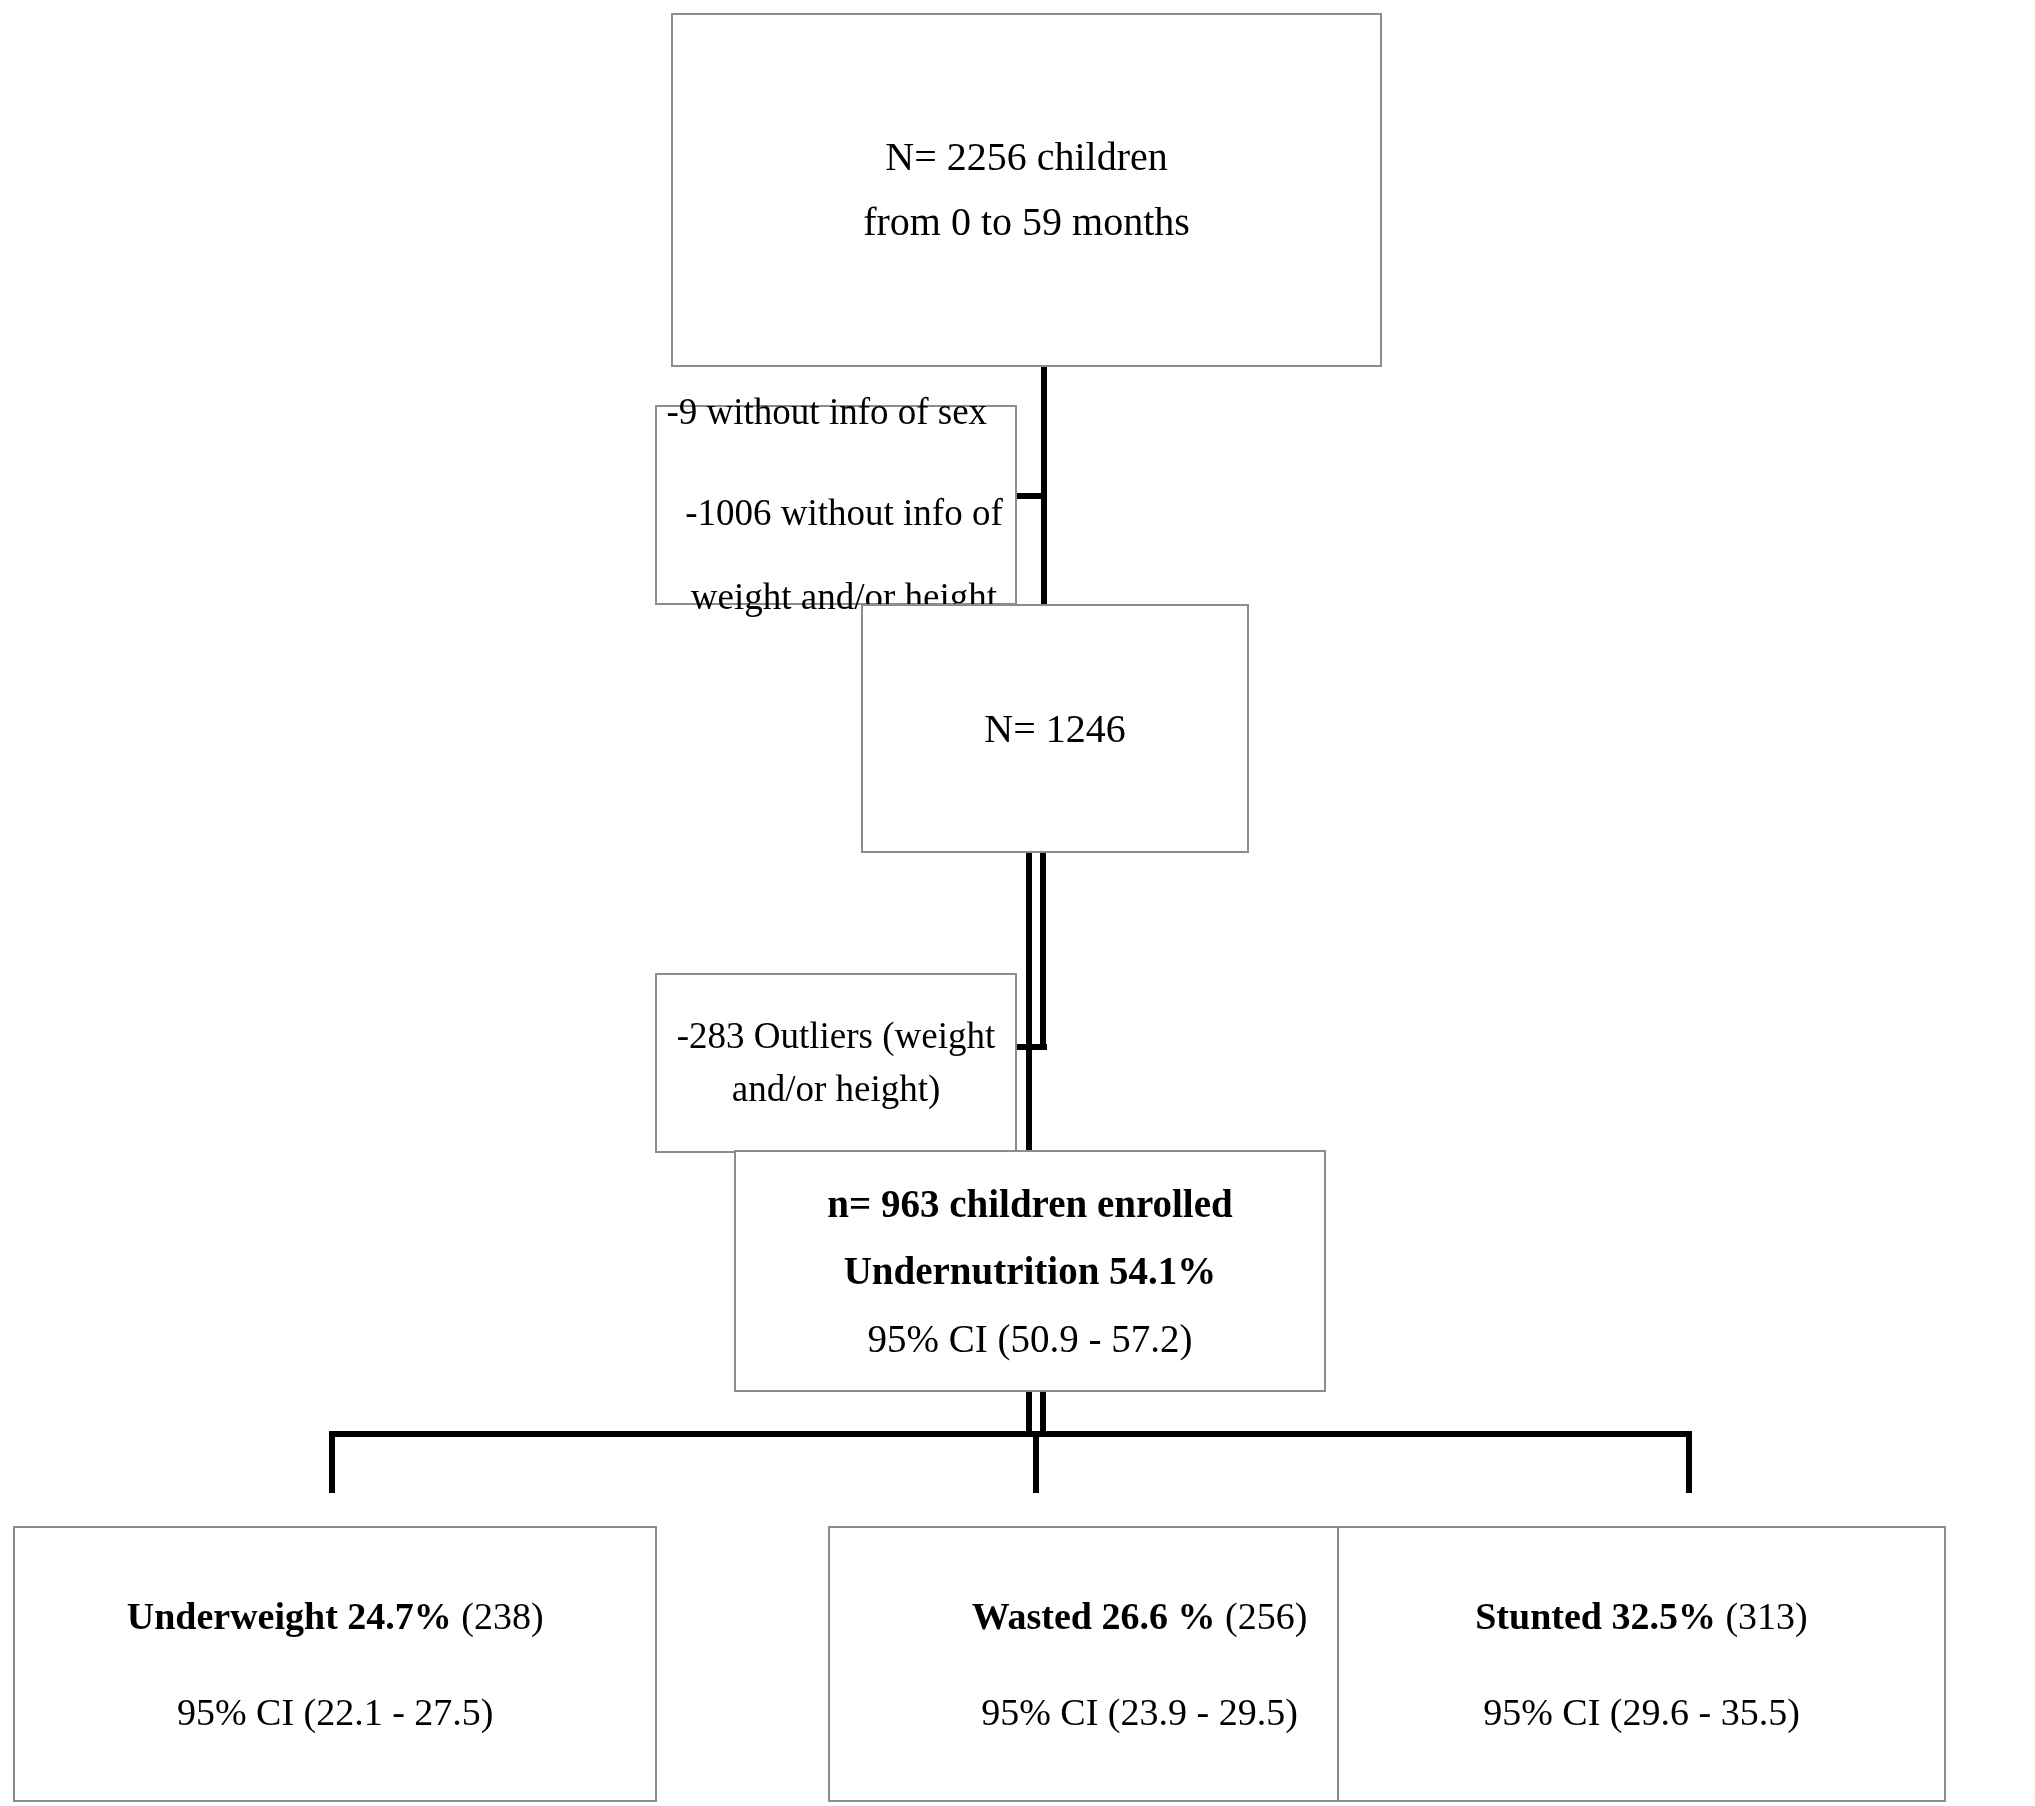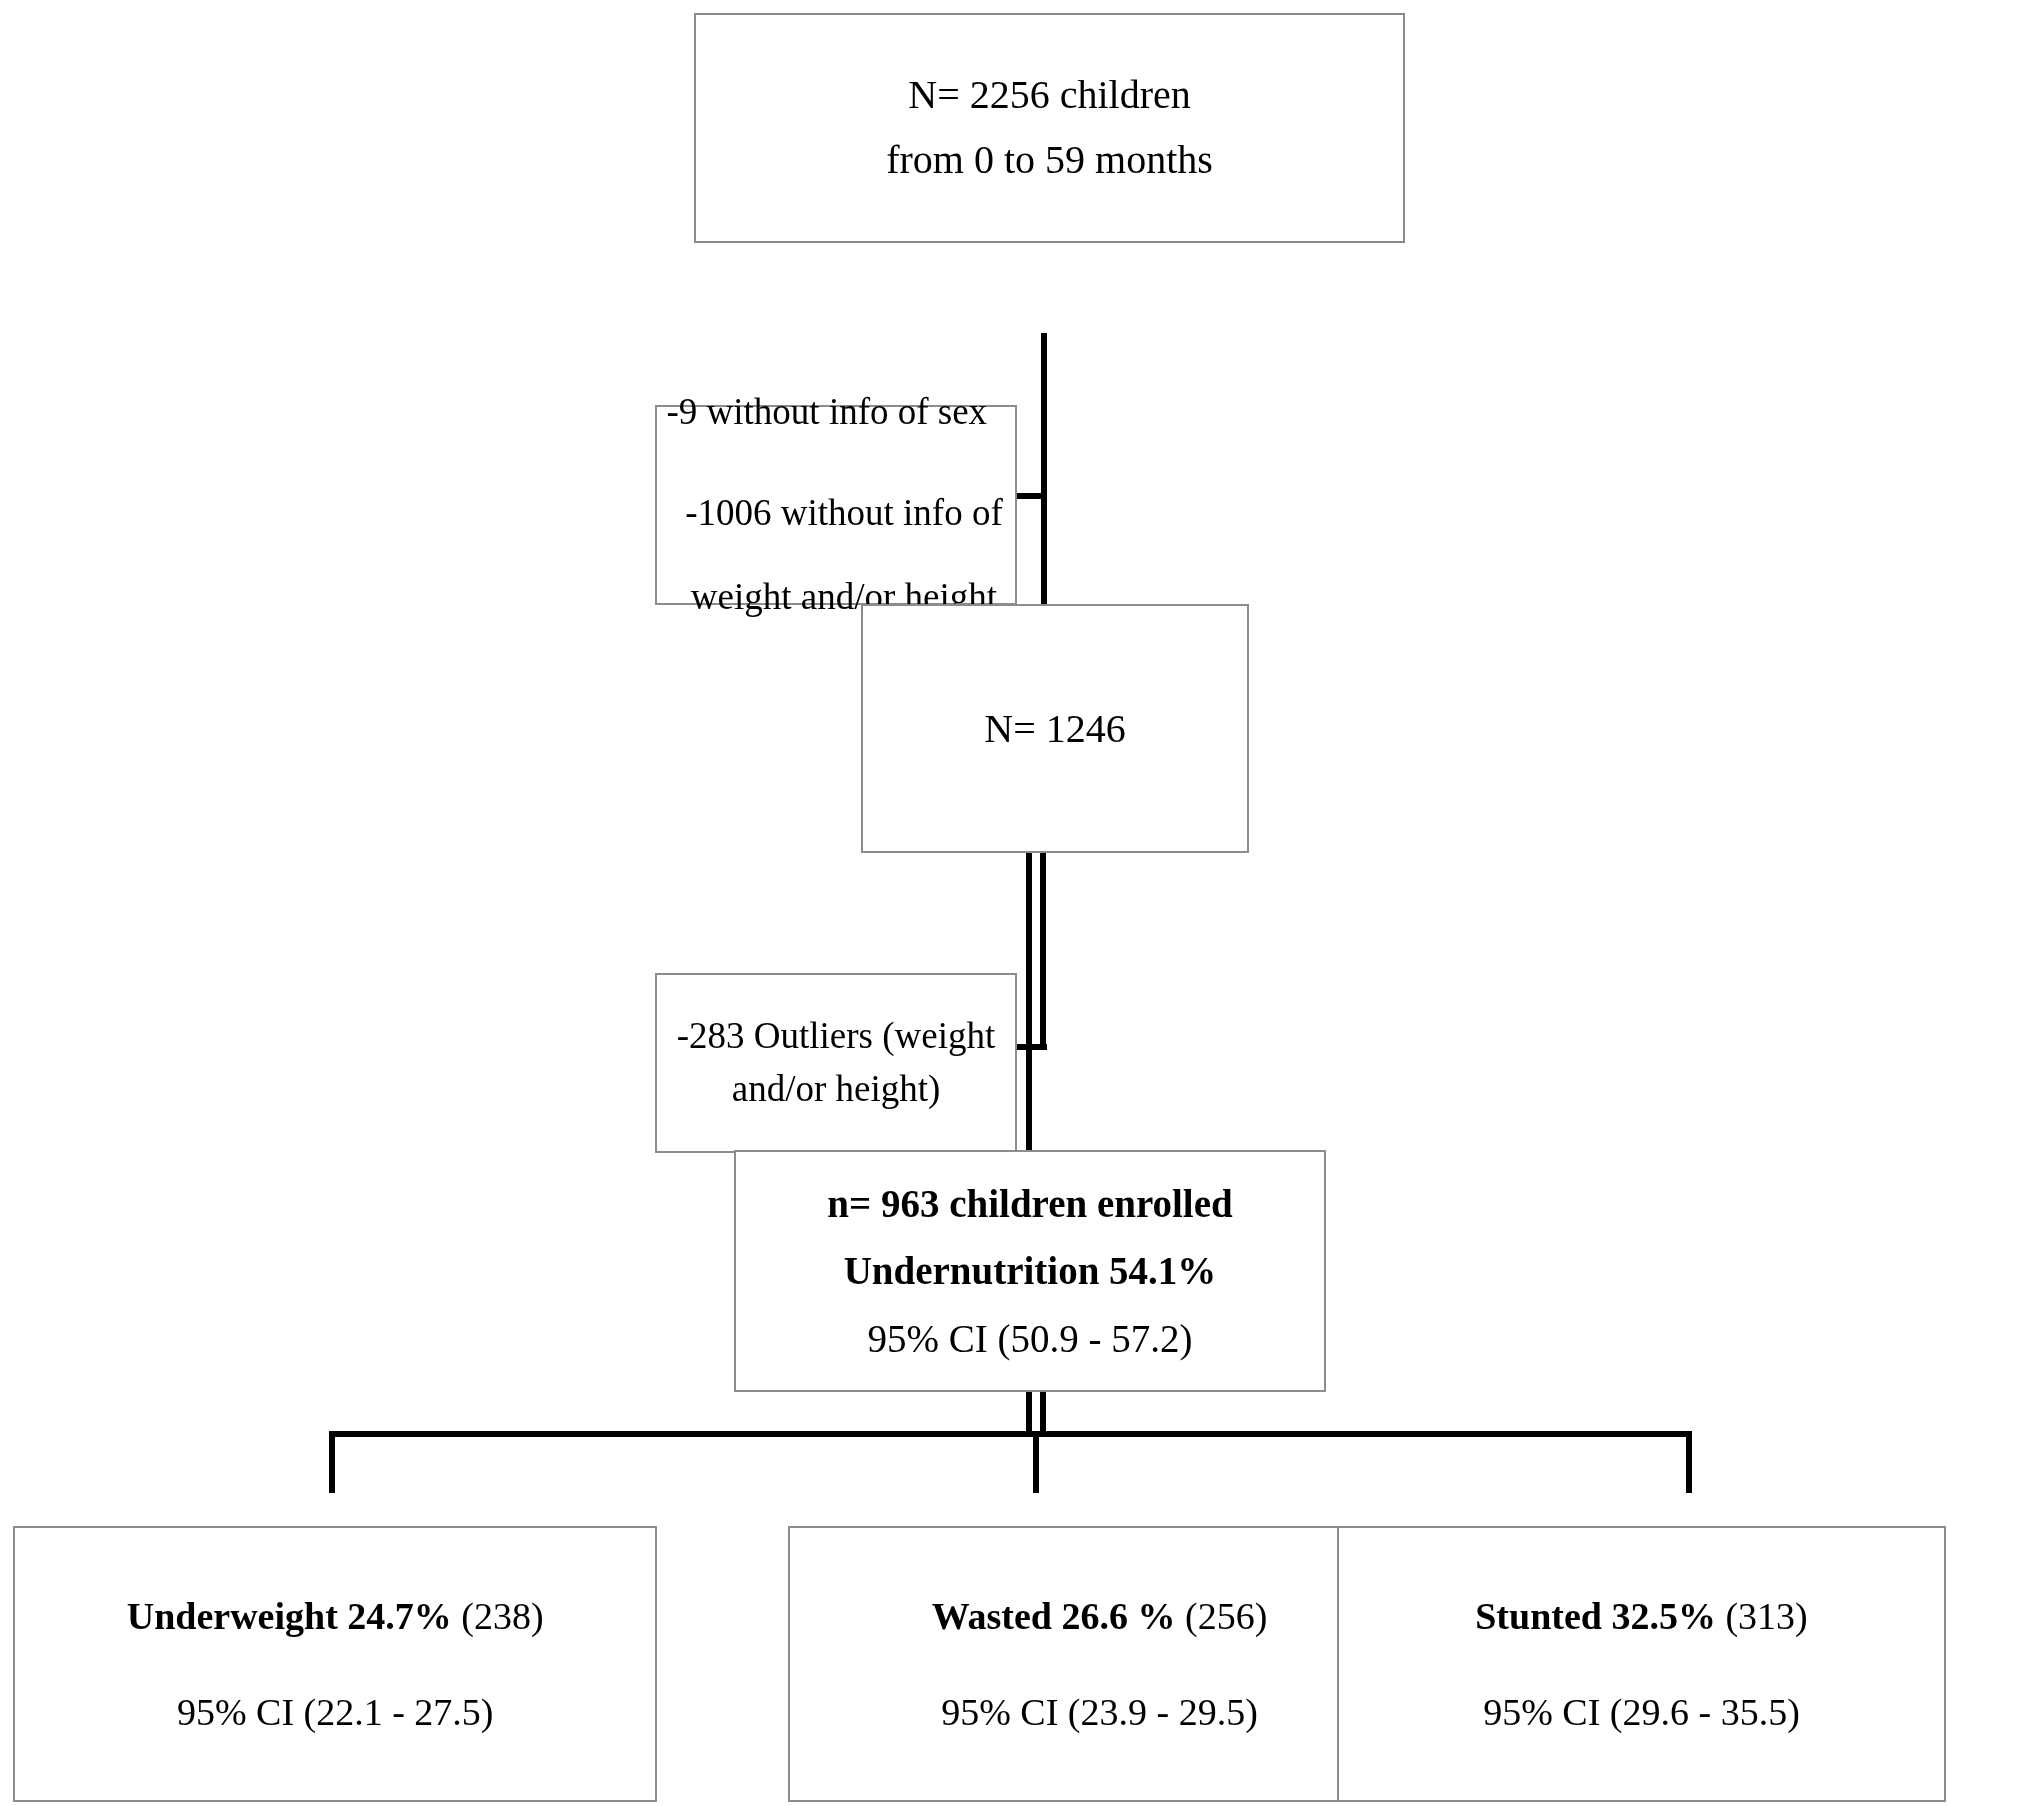--- a/index.html
+++ b/index.html
@@ -34,24 +34,24 @@
     text-align: center;
     z-index: 3;
   }
   .box .line {
     display: block;
     white-space: pre-line;
   }
 
   
   #box-total {
-    left: 694px;
+    left: 671px;
     top: 12.7px;
     width: 711px;
-    height: 230px;
+    height: 354px;
     font-size: 40px;
     line-height: 1.62;
   }
 
   
   #box-exclusion-1 {
     left: 655px;
     top: 405px;
     width: 362px;
     height: 200px;
@@ -107,21 +107,21 @@
 
   
   .outcome {
     top: 1526px;
     height: 276px;
     font-size: 38px;
     line-height: 1.80;
     gap: 28px;
   }
   #box-underweight { left: 13.2px;   width: 644px; }
-  #box-wasted      { left: 788px; width: 623px; }
+  #box-wasted      { left: 828px; width: 623px; }
   #box-stunted     { left: 1337px; width: 609px; }
   .outcome .strong { font-weight: bold; }
 
   
   .conn {
     position: absolute;
     background: #000000;
     z-index: 2;
   }
   .conn.vert  { width: 5.8px; }

